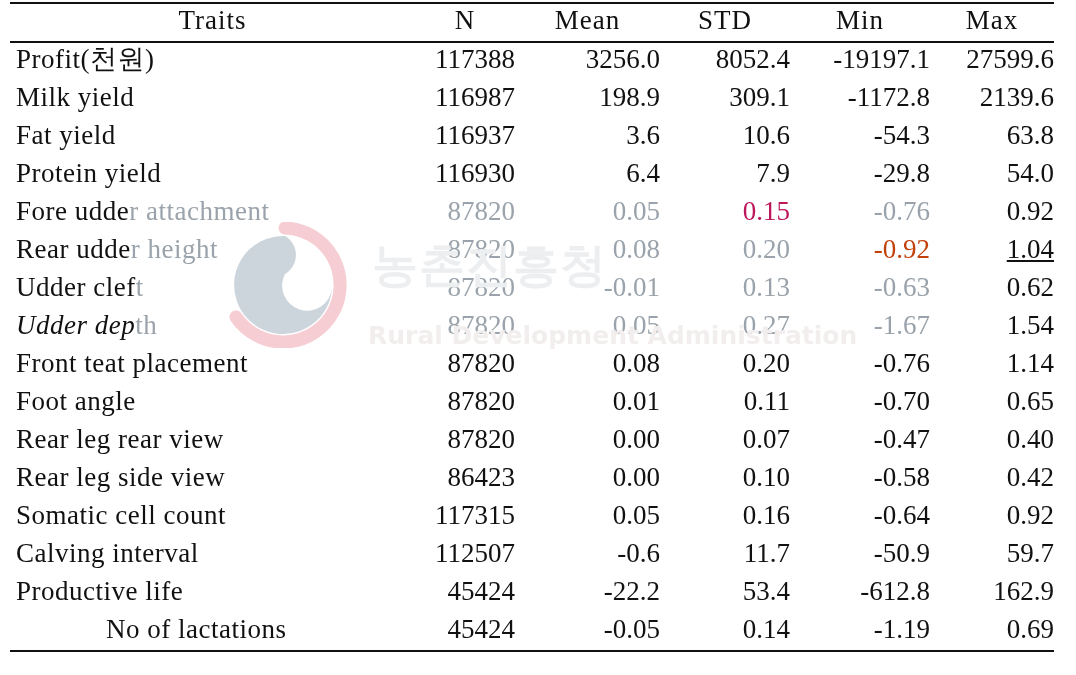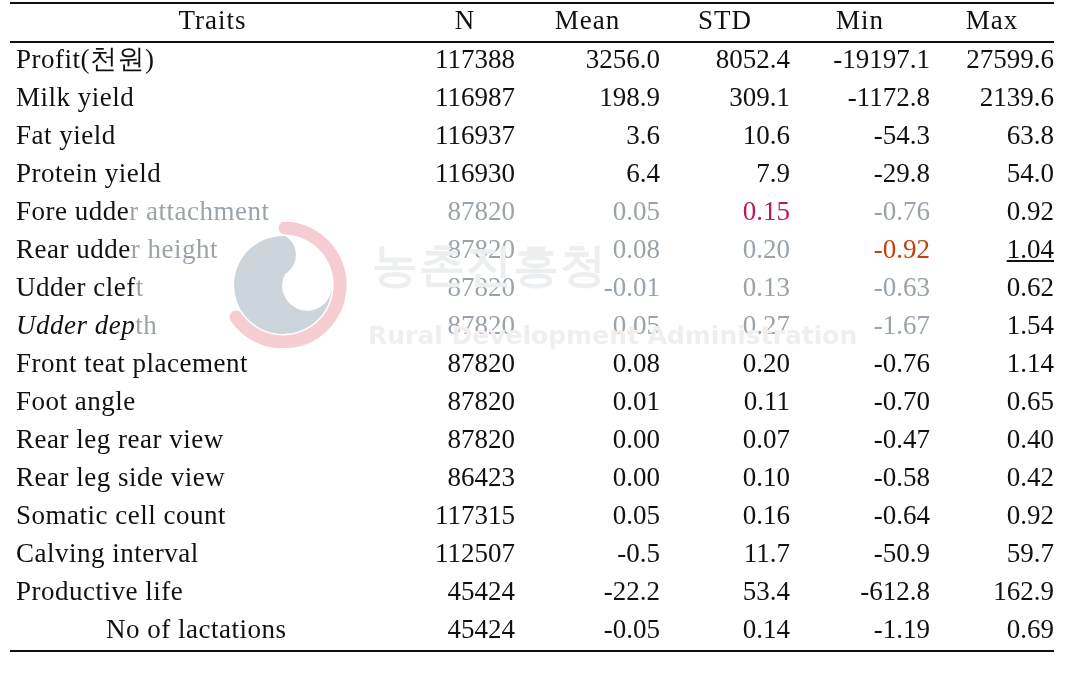--- a/index.html
+++ b/index.html
@@ -259,21 +259,21 @@
           <td class="trait">Somatic cell count</td>
           <td class="num col-n">117315</td>
           <td class="num col-mean">0.05</td>
           <td class="num col-std">0.16</td>
           <td class="num col-min">-0.64</td>
           <td class="num col-max">0.92</td>
         </tr>
         <tr>
           <td class="trait">Calving interval</td>
           <td class="num col-n">112507</td>
-          <td class="num col-mean">-0.5</td>
+          <td class="num col-mean">-0.6</td>
           <td class="num col-std">11.7</td>
           <td class="num col-min">-50.9</td>
           <td class="num col-max">59.7</td>
         </tr>
         <tr>
           <td class="trait">Productive life</td>
           <td class="num col-n">45424</td>
           <td class="num col-mean">-22.2</td>
           <td class="num col-std">53.4</td>
           <td class="num col-min">-612.8</td>

